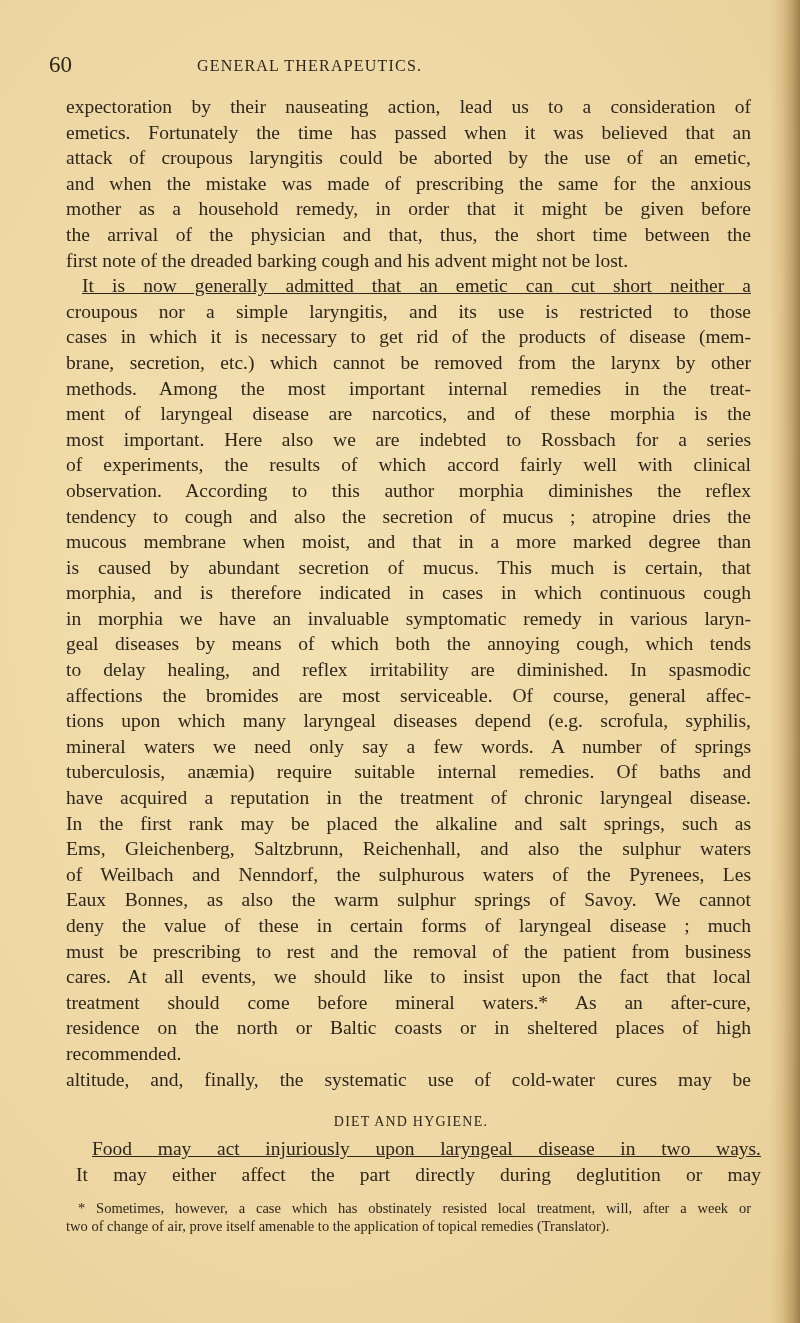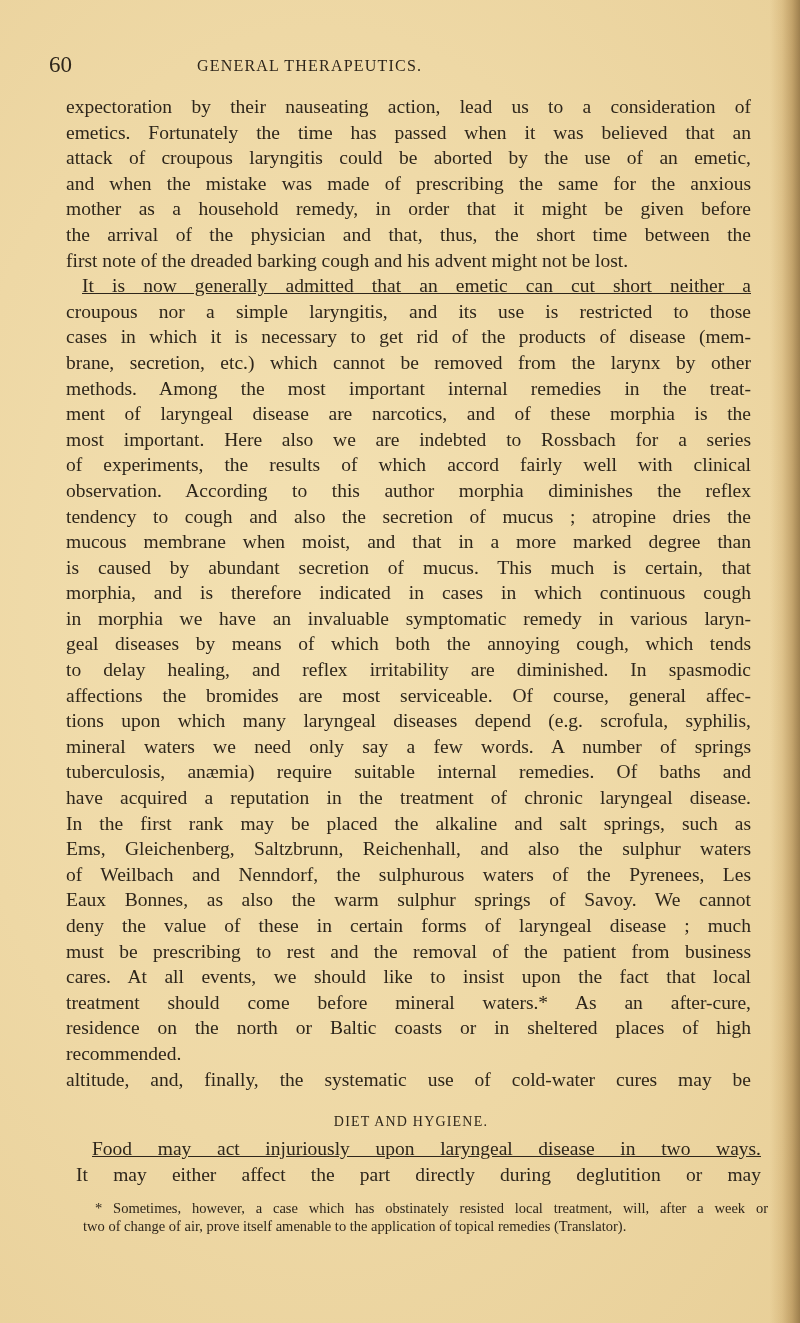--- a/index.html
+++ b/index.html
@@ -88,21 +88,20 @@
   }
   .body2 .line {
     height: 26px;
     line-height: 26px;
   }
   .footnote {
     position: absolute;
     left: 66px;
     top: 1199px;
     width: 685px;
-    margin-left: 17px;
   }
   .fn-line {
     display: block;
     height: 18px;
     line-height: 18px;
     font-size: 14.5px;
     white-space: nowrap;
     text-align: justify;
     text-align-last: justify;
   }

